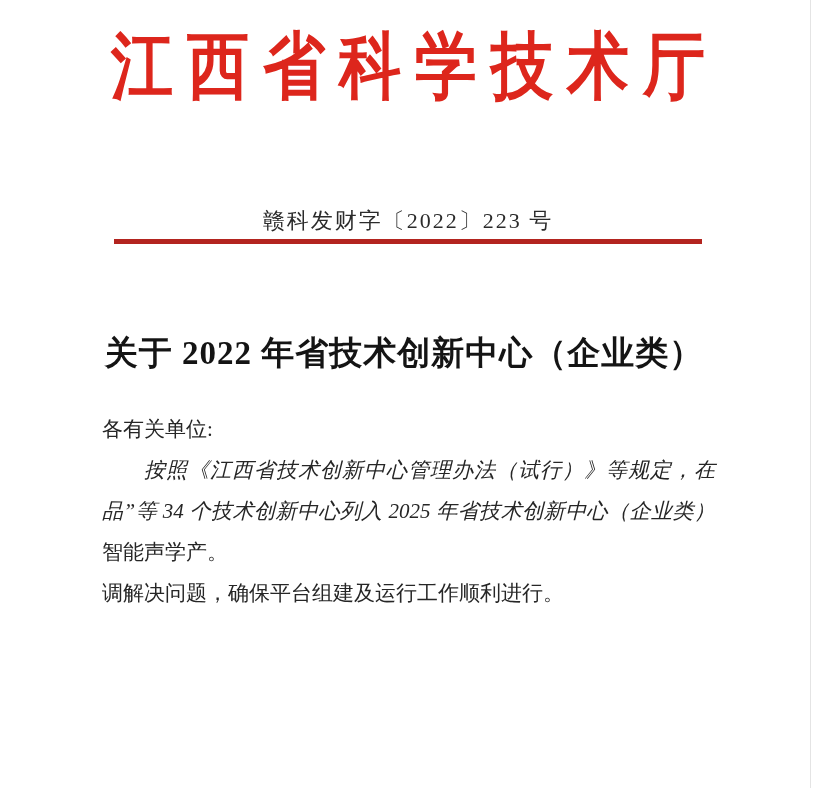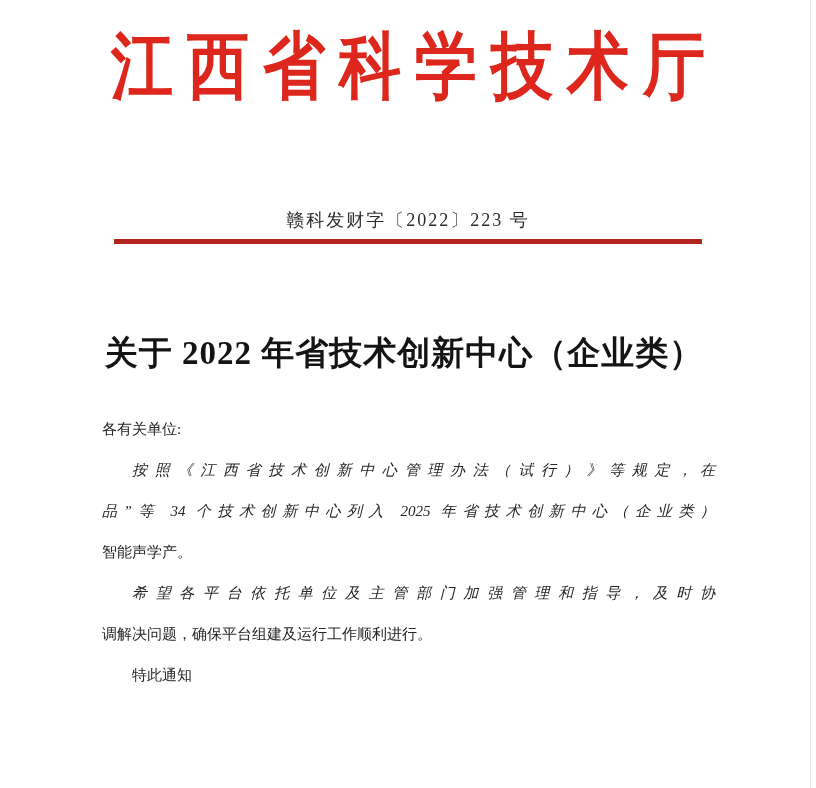--- a/index.html
+++ b/index.html
@@ -32,21 +32,21 @@
     letter-spacing: 14px;
     text-indent: 14px;
     white-space: nowrap;
     transform: scaleY(1.18);
     transform-origin: 50% 0;
     line-height: 82px;
   }
   .doc-number {
     margin-top: 106px;
     text-align: center;
-    font-size: 18px;
+    font-size: 22px;
     line-height: 29px;
     color: #2b2b2b;
     letter-spacing: 2px;
   }
   .red-rule {
     width: 588px;
     height: 5px;
     background: var(--rule-red, #b3241f);
     margin: 4px auto 0 auto;
   }
@@ -56,21 +56,21 @@
     font-size: 33px;
     font-weight: bold;
     line-height: 47px;
     color: #141414;
     letter-spacing: 1px;
   }
   .doc-title span { display: block; }
   .doc-body {
     margin: 32px 12px 0 102px;
     width: 613px;
-    font-size: 15px;
+    font-size: 21px;
     line-height: 41px;
     color: #262626;
   }
   .line {
     width: 613px;
     white-space: nowrap;
     overflow: visible;
   }
   .line.indent { text-indent: 2em; }
   .line.stretch {
@@ -93,16 +93,14 @@
 
 <h1 class="doc-title">
   <span>关于 2022 年省技术创新中心（企业类）</span>
 </h1>
 
 <div class="doc-body">
   <div class="line">各有关单位:</div>
   <div class="line indent stretch">按照《江西省技术创新中心管理办法（试行）》等规定，在</div>
   <div class="line stretch">品”等 34 个技术创新中心列入 2025 年省技术创新中心（企业类）</div>
   <div class="line">智能声学产。</div>
-  <div class="line indent stretch">希望各平台依托单位及主管部门加强管理和指导，及时协</div>
   <div class="line">调解决问题，确保平台组建及运行工作顺利进行。</div>
-  <div class="line indent">特此通知</div>
 </div>
 
 </body></html>

